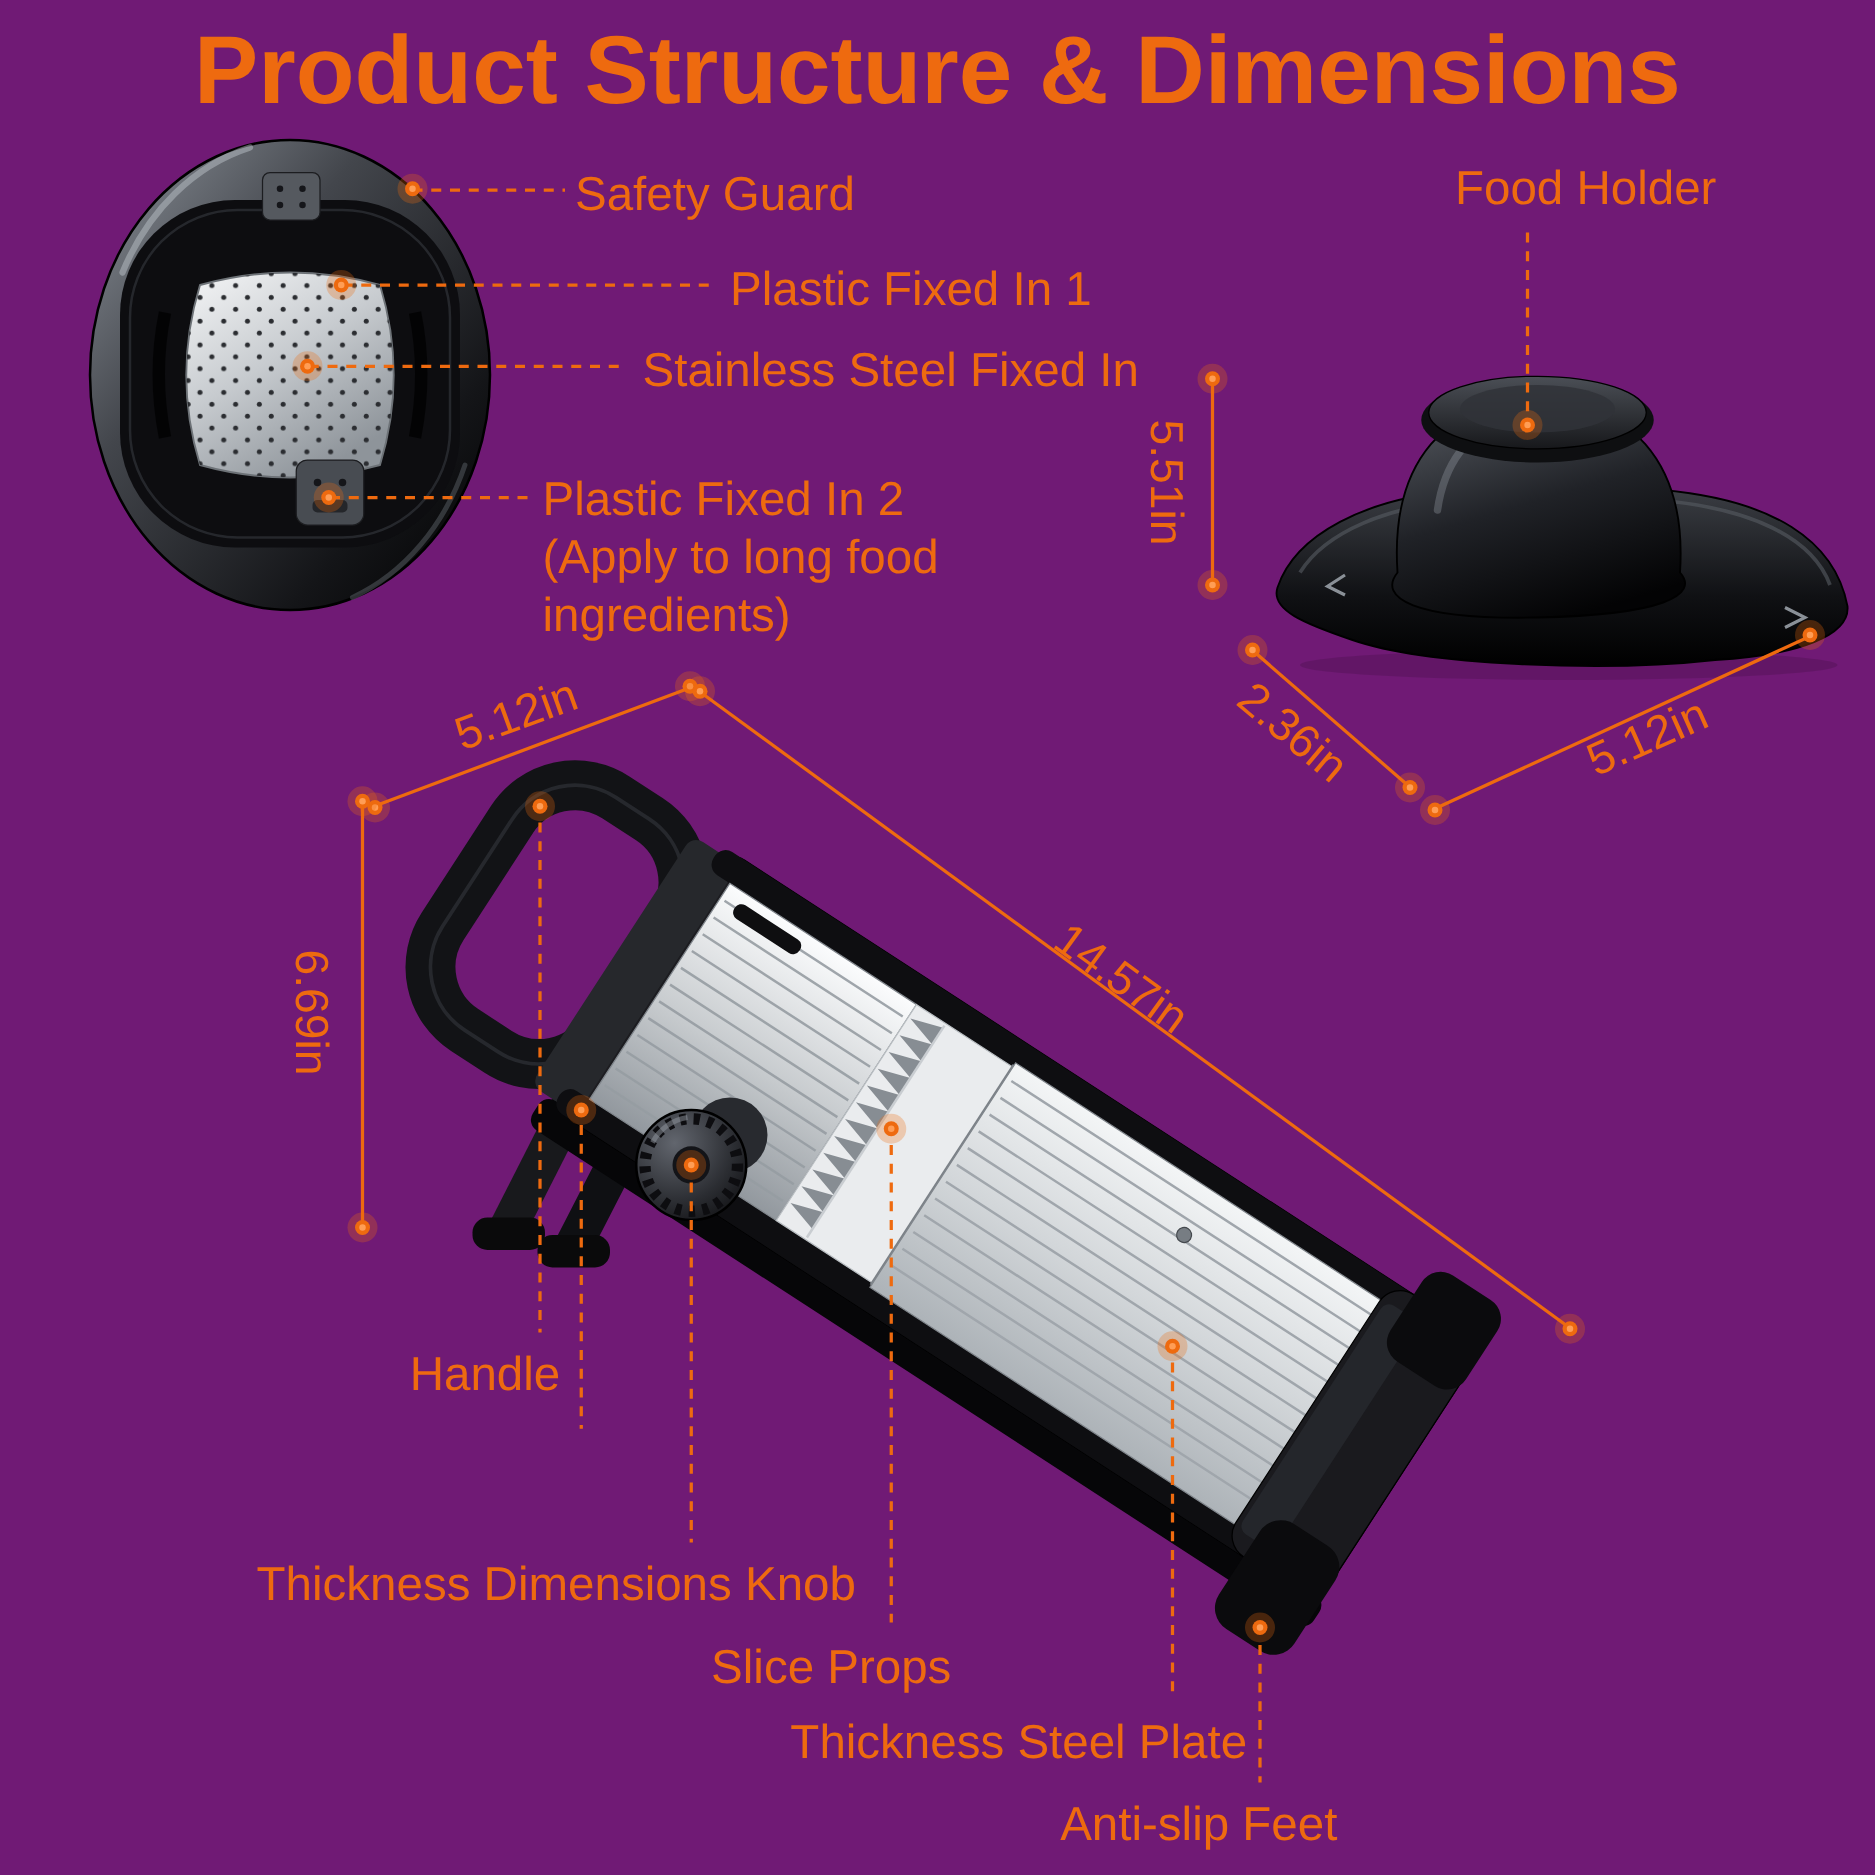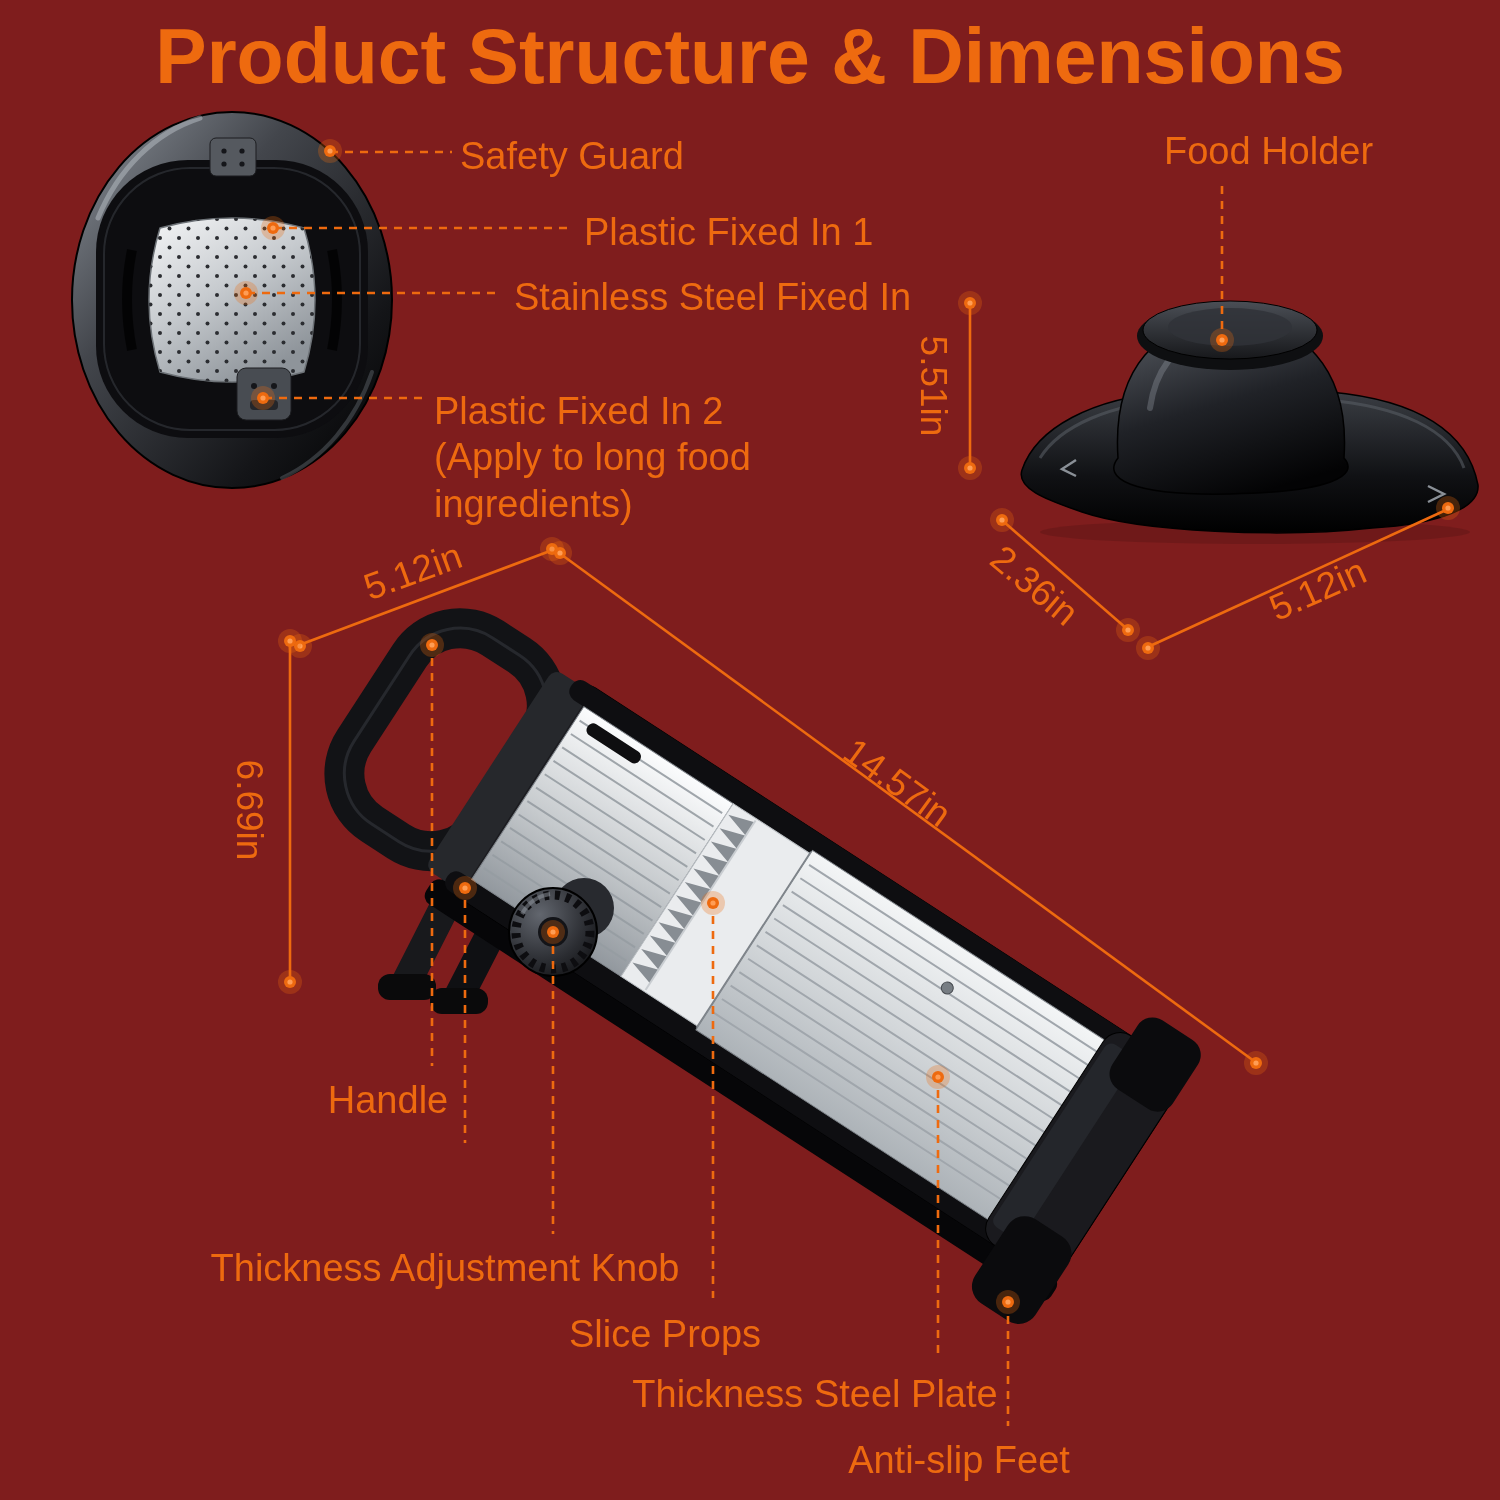--- a/index.html
+++ b/index.html
@@ -1,18 +1,18 @@
 <!DOCTYPE html>
 <html style="--accent: #EE6A0F;"><head>
 <meta charset="utf-8">
 <style>
   :root{ --accent:#EE6A0F; }
   html,body{margin:0;padding:0;background:#ffffff;}
   body{width:1500px;height:1500px;font-family:"Liberation Sans","DejaVu Sans",sans-serif;}
-  .canvas{position:relative;width:1500px;height:1500px;background:#7f1d1d;overflow:hidden;}
+  .canvas{position:relative;width:1500px;height:1500px;background:#701a75;overflow:hidden;}
   .title{position:absolute;top:12px;left:0;width:100%;margin:0;text-align:center;
          font-size:77px;font-weight:800;color:var(--accent);letter-spacing:0;}
   .art{position:absolute;}
   .overlay{position:absolute;left:0;top:0;z-index:5;pointer-events:none;}
   .lbl{position:absolute;z-index:6;color:var(--accent);font-size:38px;line-height:1.22;white-space:nowrap;}
   .lbl.center{transform:translateX(-50%);}
   .lbl.multi{white-space:pre-line;}
   .dim{position:absolute;z-index:6;color:var(--accent);font-size:37px;white-space:nowrap;}
   .ln-d{stroke:var(--accent);stroke-width:2.6;stroke-dasharray:8 7;fill:none;}
   .ln-s{stroke:var(--accent);stroke-width:2.6;fill:none;}
@@ -235,26 +235,26 @@
       <use href="#dotg" x="290" y="641"></use>
       <use href="#dotg" x="290" y="982"></use>
       <use href="#dotg" x="560" y="553"></use>
       <use href="#dotg" x="1256" y="1063"></use>
     </g>
   </svg>
 
   <div class="lbl" style="left:460px;top:133px;">Safety Guard</div>
   <div class="lbl" style="left:584px;top:209px;">Plastic Fixed In 1</div>
   <div class="lbl" style="left:514px;top:274px;">Stainless Steel Fixed In</div>
-  <div class="lbl multi" style="left:434px;top:388px;">Plastic Fixed In 2
+  <div class="lbl multi" style="left:434px;top:377px;">Plastic Fixed In 2
 (Apply to long food
 ingredients)</div>
   <div class="lbl" style="left:1164px;top:128px;">Food Holder</div>
   <div class="lbl center" style="left:388px;top:1077px;">Handle</div>
-  <div class="lbl center" style="left:445px;top:1245px;">Thickness Adjustment Knob</div>
+  <div class="lbl center" style="left:445px;top:1245px;">Thickness Dimensions Knob</div>
   <div class="lbl center" style="left:665px;top:1311px;">Slice Props</div>
   <div class="lbl center" style="left:815px;top:1371px;">Thickness Steel Plate</div>
   <div class="lbl center" style="left:959px;top:1437px;">Anti-slip Feet</div>
 
   <div class="dim" style="left:933px;top:386px;transform:translate(-50%,-50%) rotate(90deg);">5.51in</div>
   <div class="dim" style="left:1034px;top:586px;transform:translate(-50%,-50%) rotate(40deg);">2.36in</div>
   <div class="dim" style="left:1318px;top:590px;transform:translate(-50%,-50%) rotate(-24deg);">5.12in</div>
   <div class="dim" style="left:413px;top:572px;transform:translate(-50%,-50%) rotate(-20deg);">5.12in</div>
   <div class="dim" style="left:249px;top:810px;transform:translate(-50%,-50%) rotate(90deg);">6.69in</div>
   <div class="dim" style="left:897px;top:783px;transform:translate(-50%,-50%) rotate(36deg);">14.57in</div>

